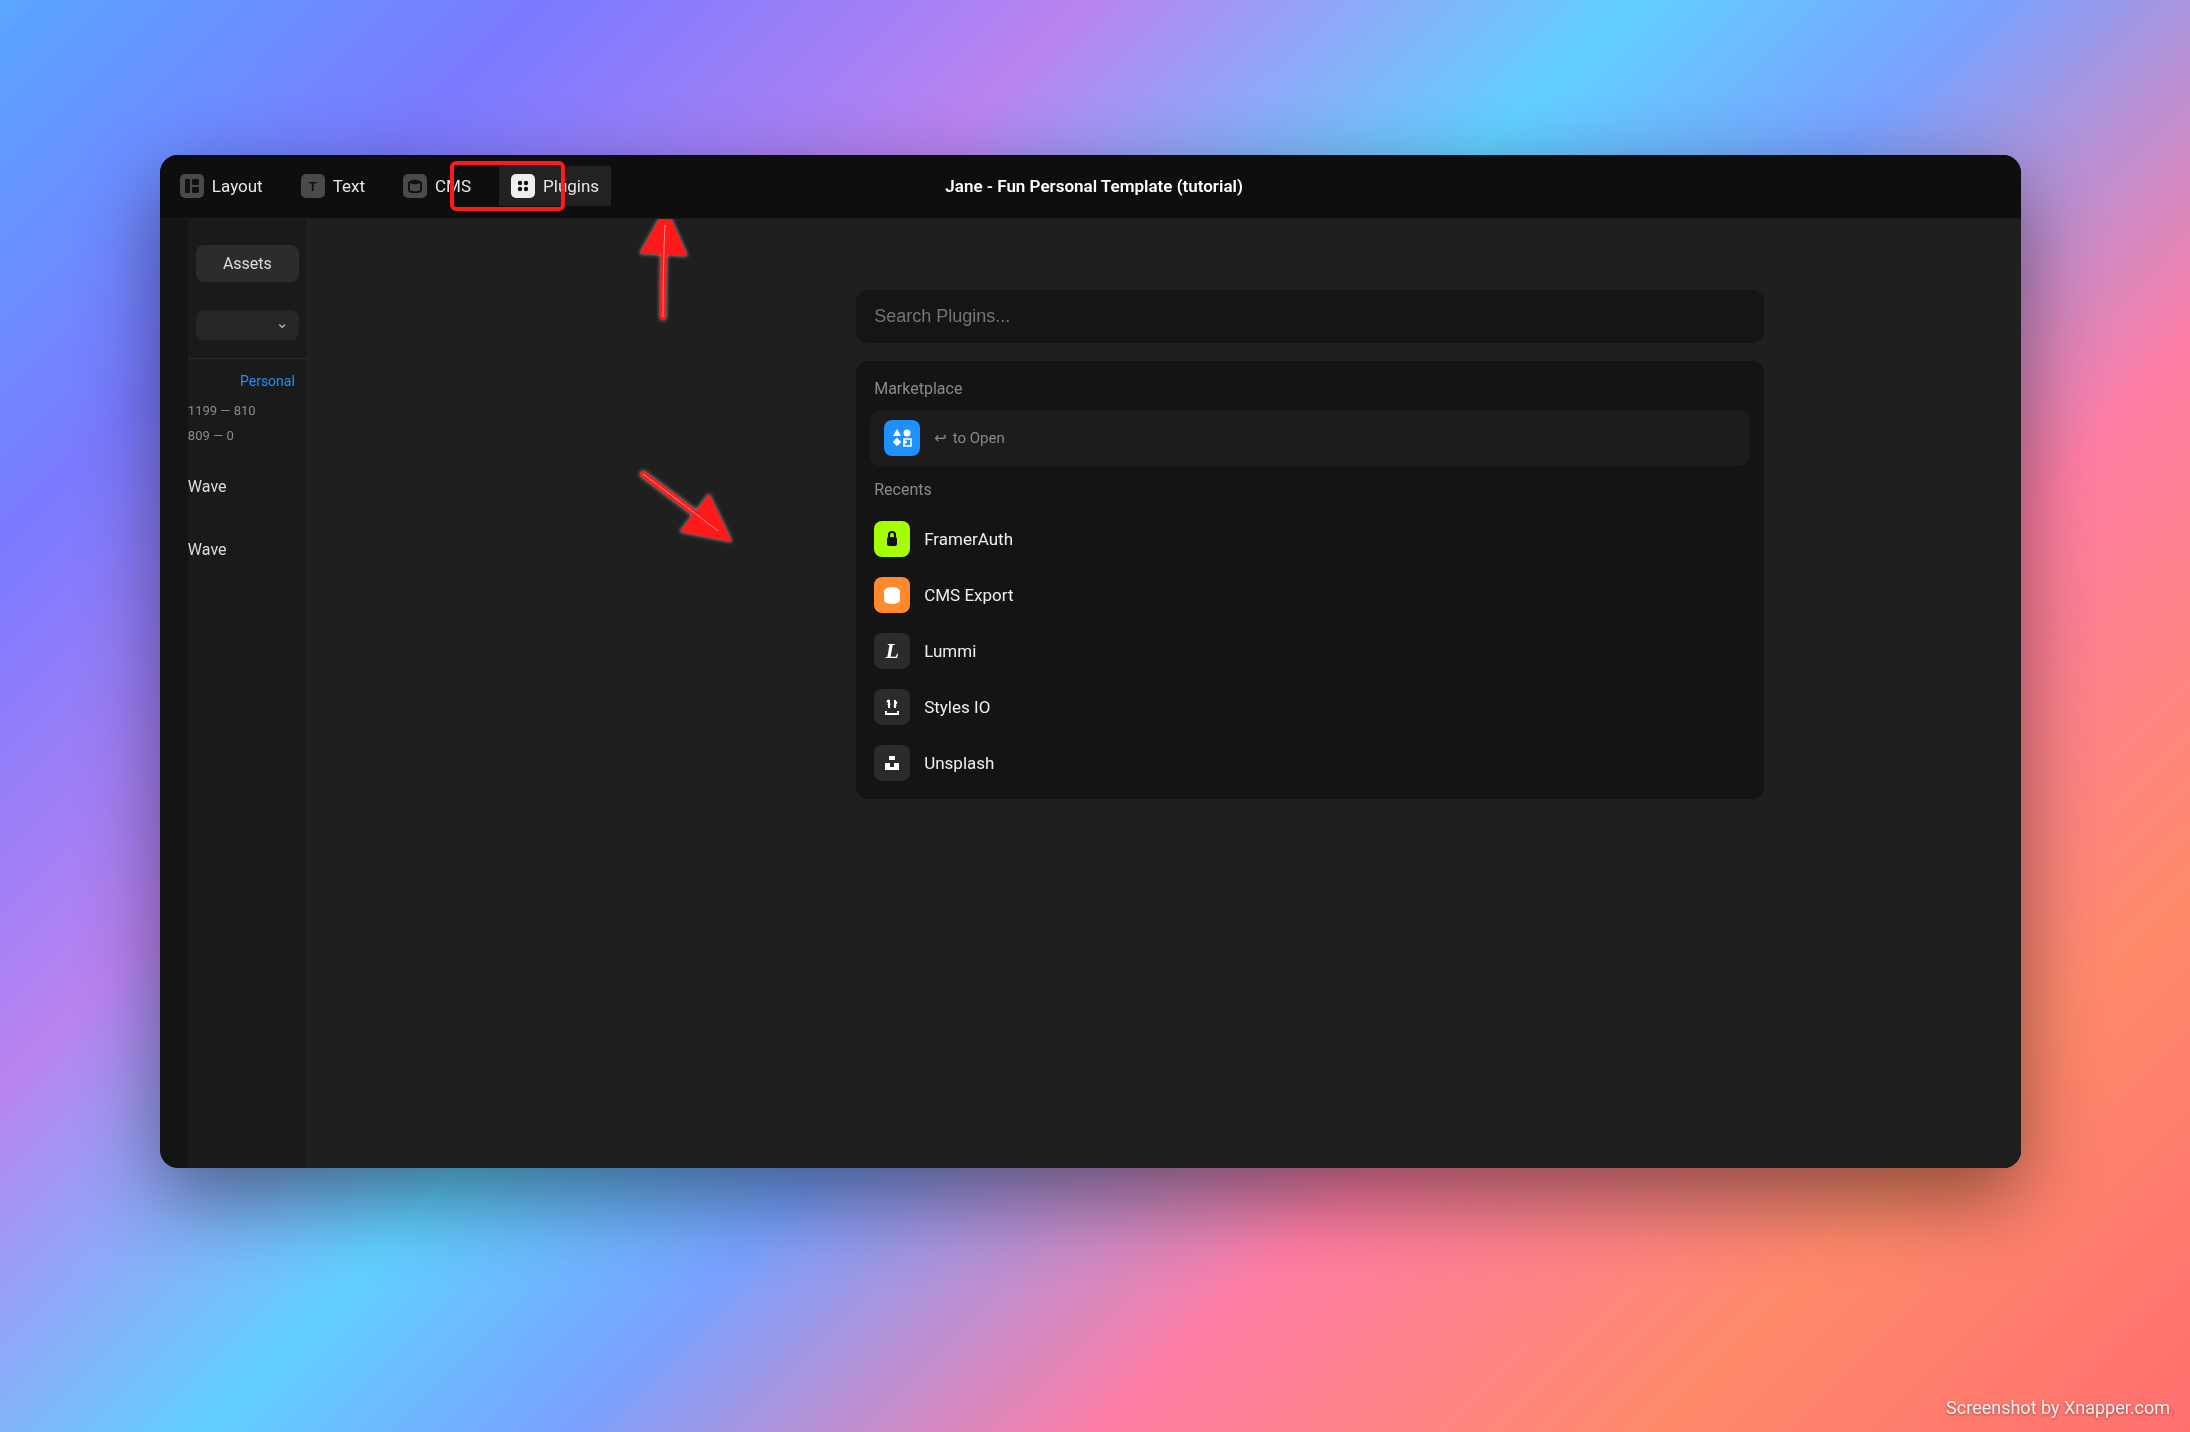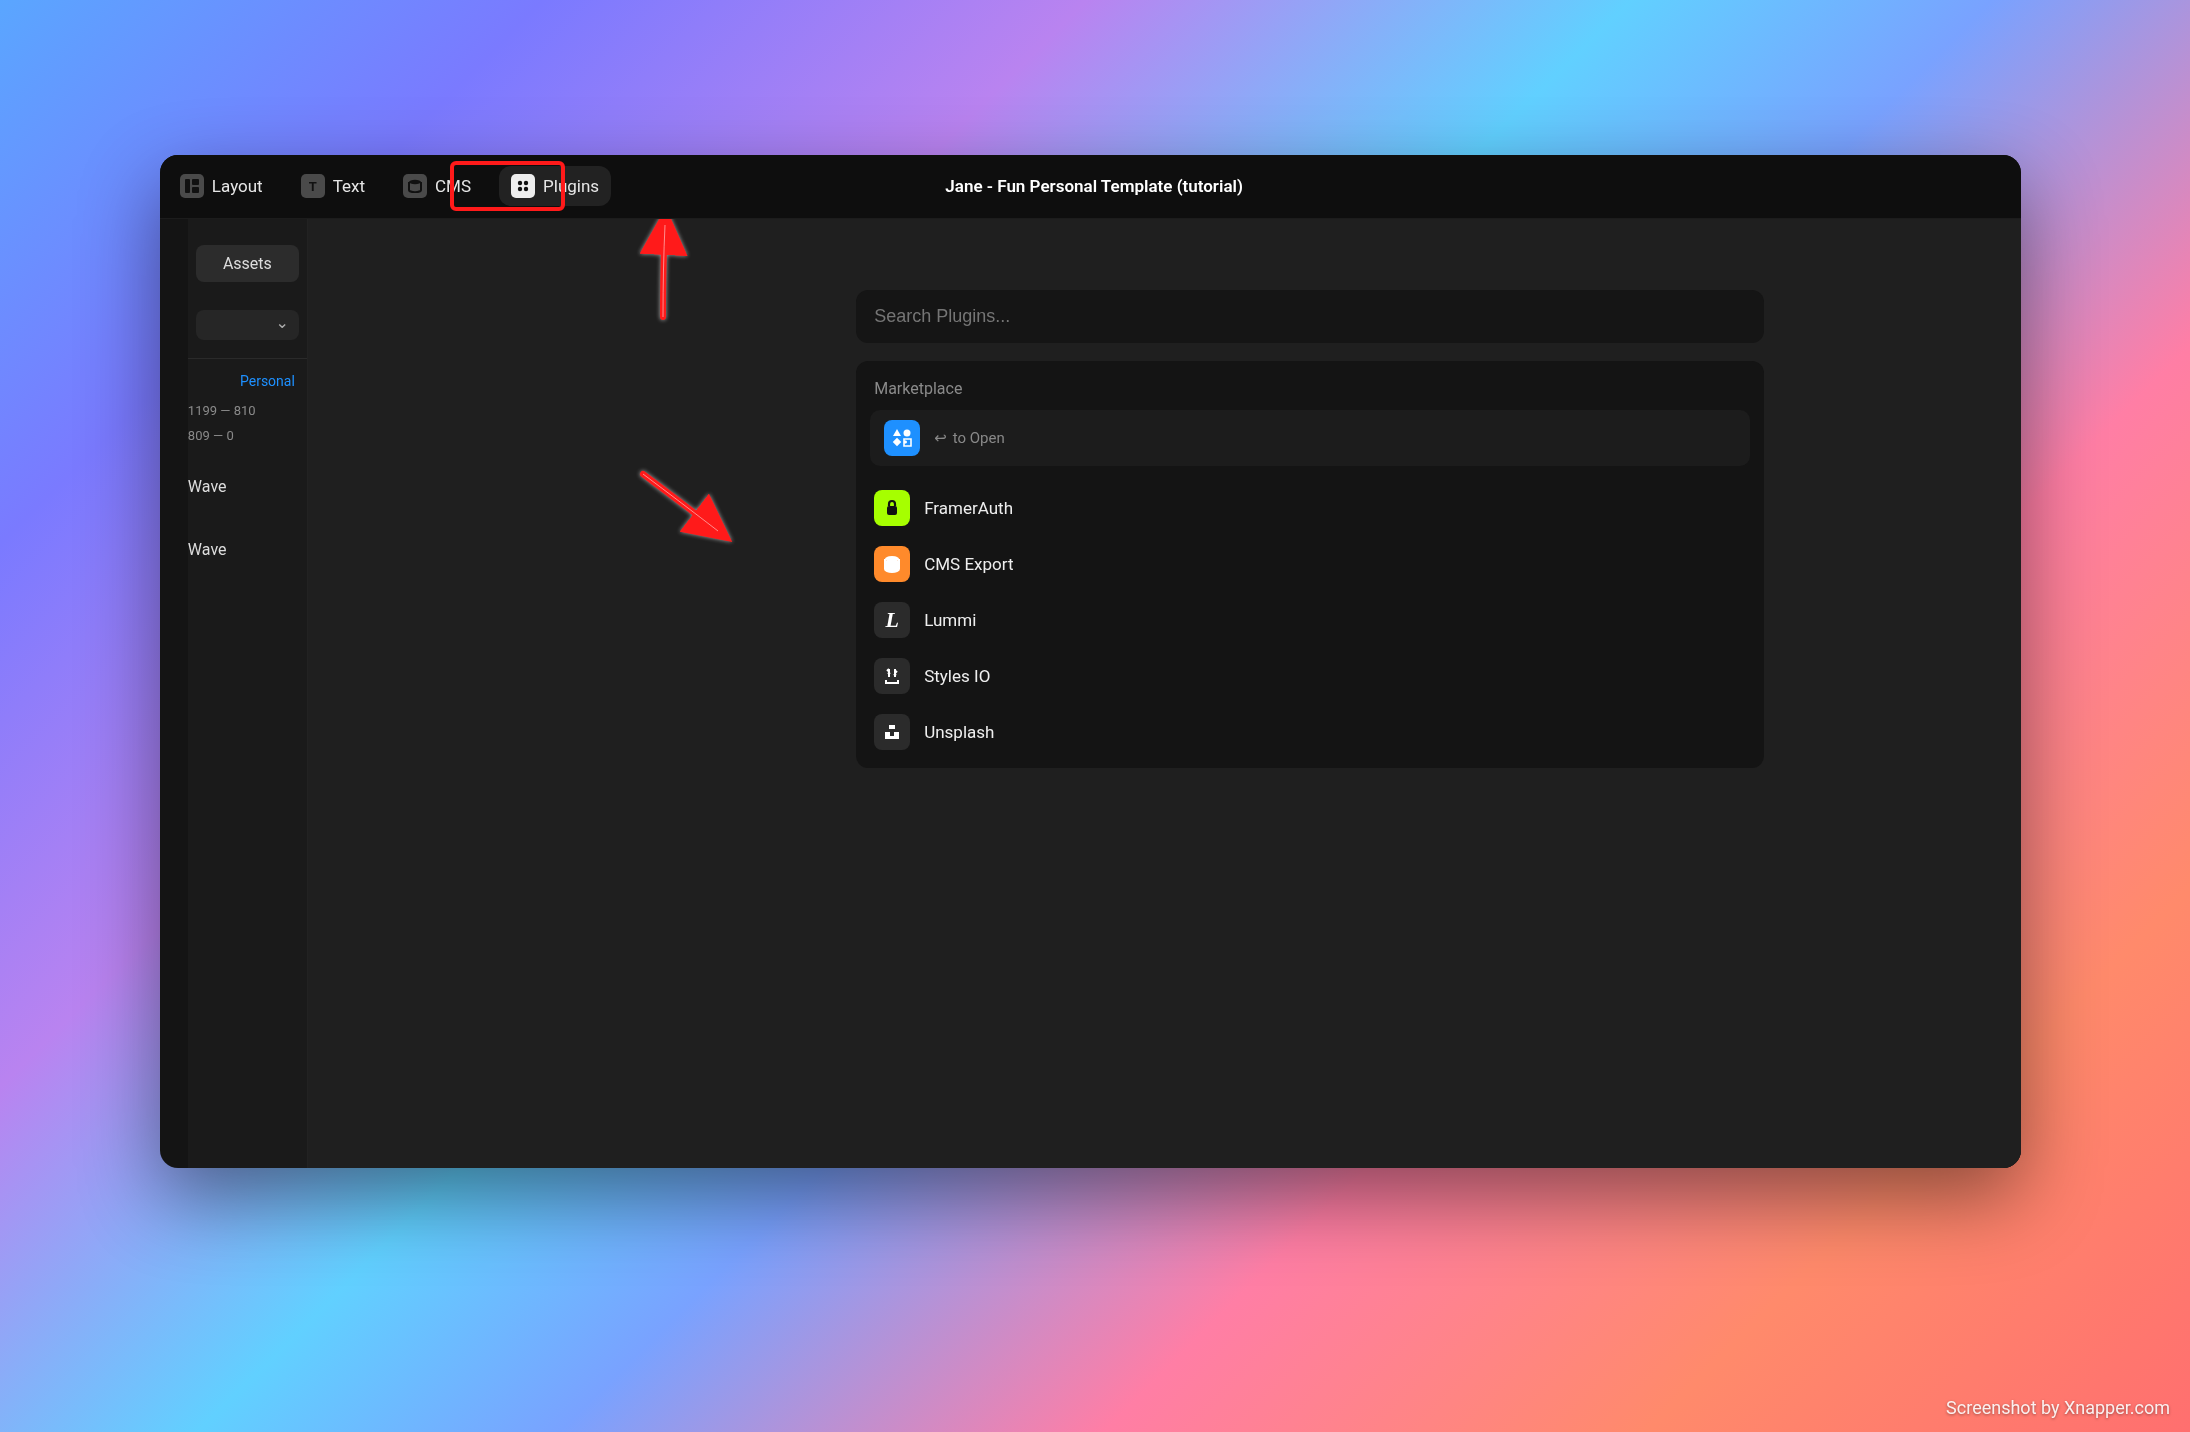--- a/index.html
+++ b/index.html
@@ -54,21 +54,21 @@
     width: 24px; height: 24px;
     background: #4a4a4a;
     border-radius: 5px;
     display: flex; align-items: center; justify-content: center;
     color: #111;
     font-size: 13px;
     font-weight: bold;
   }
   .tool.plugins {
     background: #222;
-    border-radius: 12px;
+    border-radius: 0;
     padding: 8px 12px;
   }
   .tool.plugins .icon { background: #eee; }
   .plugins-highlight {
     position: absolute;
     border: 4px solid #ff1a1a;
     border-radius: 6px;
     pointer-events: none;
   }
   .title {
@@ -291,20 +291,21 @@
                 <rect x="2" y="11" width="6" height="6" transform="rotate(45 5 14)" fill="#fff"></rect>
                 <path d="M12 14h3m-1.5-1.5v3M12 11h7v7h-7z" stroke="#fff" stroke-width="1.6" fill="none"></path>
               </svg>
             </div>
             <div class="hint">
               <span>↩</span>
               <span>to Open</span>
             </div>
           </div>
 
+          <div class="section-title">Recents</div>
 
           <div class="item-row">
             <div class="plugin-icon ic-auth">
               <svg width="20" height="20" viewBox="0 0 20 20">
                   <rect x="5" y="8" width="10" height="9" rx="2" fill="#111"></rect>
                   <path d="M7 8V6a3 3 0 016 0v2" stroke="#111" stroke-width="2.2" fill="none"></path>
                 </svg>
             </div>
             <div class="label">FramerAuth</div>
           </div>

